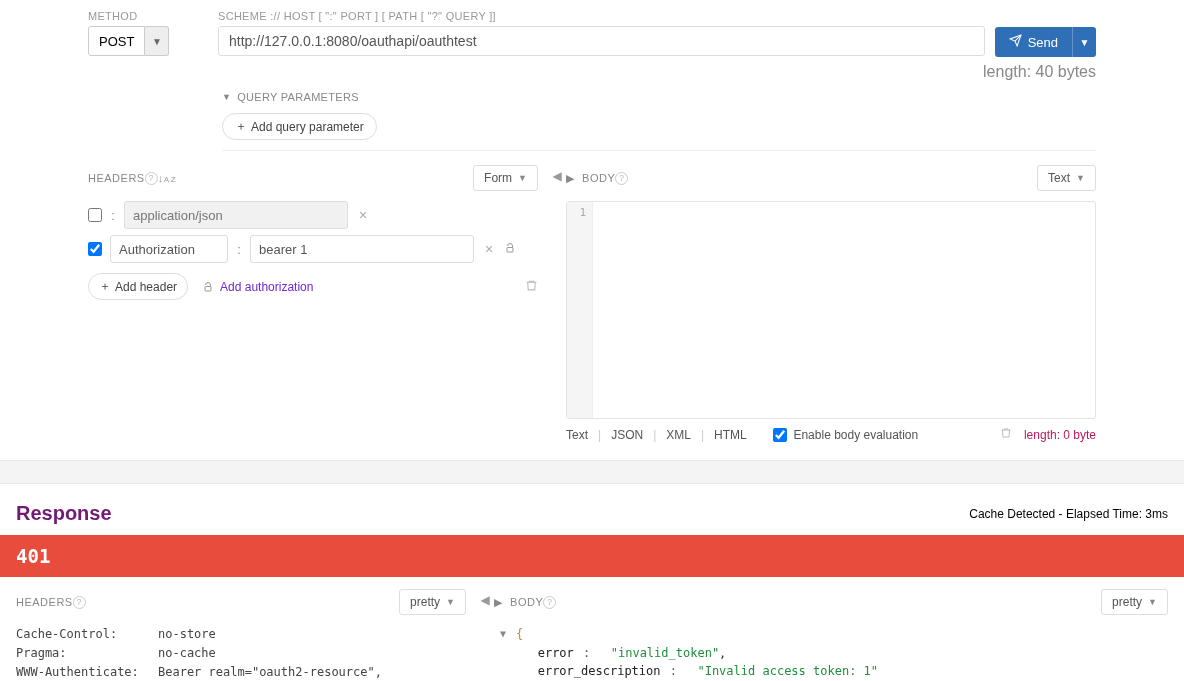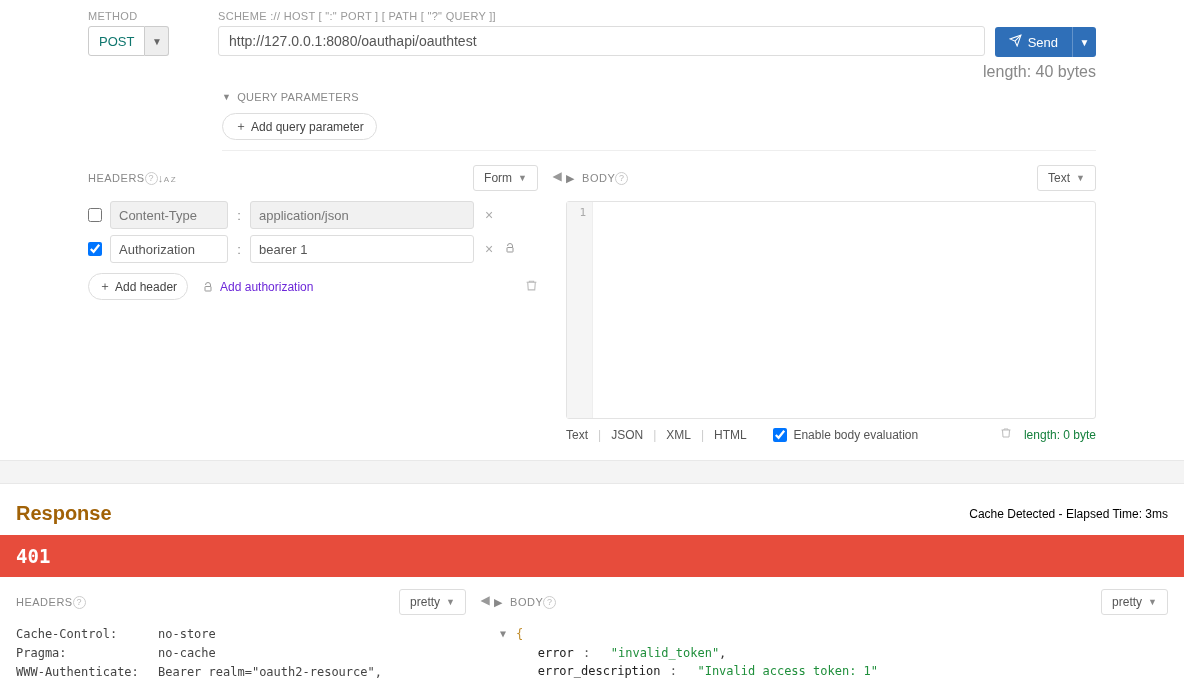--- a/index.html
+++ b/index.html
@@ -4,21 +4,21 @@
 <style>
   * { box-sizing: border-box; margin: 0; padding: 0; }
   body { font-family: -apple-system, BlinkMacSystemFont, "Segoe UI", Helvetica, Arial, sans-serif; font-size: 13px; color: #333; background: #fff; }
   .wrap { width: 1040px; margin: 0 auto; padding: 10px 16px 0 16px; }
   .section-label { font-size: 11px; color: #999; letter-spacing: 0.3px; margin-bottom: 4px; }
   .row { display: flex; align-items: flex-start; gap: 10px; }
   .method-col { width: 120px; }
   .url-col { flex: 1; }
   .send-col { display: flex; }
   .select-box { display: flex; }
-  .select-main { display:flex; align-items:center; padding: 0 10px; border: 1px solid #ccc; border-radius: 3px 0 0 3px; height: 30px; background: #fff; color:#0f766e; }
+  .select-main { display:flex; align-items:center; padding: 0 10px; border: 1px solid #ccc; border-radius: 3px 0 0 3px; height: 30px; background: #fff; color:#000000; }
   .select-caret { width: 24px; height: 30px; border: 1px solid #ccc; border-left: 0; border-radius: 0 3px 3px 0; background: #eee; display:flex; align-items:center; justify-content:center; color:#666; font-size:10px; }
   .url-input { width: 100%; height: 30px; border: 1px solid #ddd; border-radius: 3px; padding: 0 10px; color:#555; font-size:14px; }
   .btn-send { background: #2f6fb8; color:#fff; border:none; height:30px; padding:0 14px; border-radius:3px 0 0 3px; display:flex; align-items:center; gap:6px; font-size:13px; }
   .btn-send-caret { background:#2f6fb8; border:none; color:#fff; height:30px; width:24px; border-radius:0 3px 3px 0; border-left:1px solid rgba(255,255,255,0.25); font-size:10px; }
   .length-hint { text-align:right; font-size:16px; color:#888; margin-top:6px; }
   .qp-block { margin-left:134px; margin-top:0px; border-bottom:1px solid #eee; padding-bottom:10px; }
   .qp-title { font-size:11px; color:#888; letter-spacing:0.3px; display:flex; align-items:center; gap:6px; padding:10px 0; }
   .caret-down { font-size:9px; color:#888; }
   .btn-mini { display:inline-flex; align-items:center; gap:4px; background:#fff; border:1px solid #ddd; border-radius:14px; padding:4px 12px; font-size:12px; color:#444; }
   .two-col { display:flex; gap:0; margin-top:14px; }
@@ -46,21 +46,21 @@
   .link-muted { display:inline-flex; align-items:center; gap:6px; color:#6d28d9; font-size:12px; }
   .trash-right { margin-left:auto; color:#bbb; }
   .body-editor { border:1px solid #e3e3e3; border-radius:3px; background:#fff; height:218px; display:flex; }
   .gutter { width:26px; background:#f5f5f5; border-right:1px solid #eee; font-family:Menlo,Consolas,monospace; font-size:11px; color:#aaa; text-align:right; padding:4px 6px; }
   .editor-area { flex:1; }
   .body-foot { display:flex; align-items:center; justify-content:space-between; margin-top:8px; font-size:12px; color:#555; }
   .foot-tabs { display:flex; align-items:center; gap:10px; }
   .foot-sep { color:#ccc; }
   .chk-inline { display:flex; align-items:center; gap:6px; }
   .response-bar { display:flex; align-items:center; justify-content:space-between; padding:18px 16px 10px 16px; }
-  .response-title { font-size:20px; font-weight:600; color:#a16207; }
+  .response-title { font-size:20px; font-weight:600; color:#701a75; }
   .resp-meta { color:#000000; font-size:12px; }
   .status-bar { background:#e74c3c; color:#fff; font-weight:700; font-size:19px; padding:10px 16px; font-family:Menlo,Consolas,monospace; }
   .resp-cols { display:flex; padding:12px 16px 0 16px; gap:0; }
   .resp-left { width:460px; padding-right:10px; }
   .hdr-table { font-family:Menlo,Consolas,monospace; font-size:12px; color:#444; line-height:1.6; }
   .hdr-row { display:flex; gap:18px; }
   .hdr-key { width:124px; white-space:pre; }
   .hdr-val { flex:1; white-space:pre-wrap; }
   .json-view { font-family:Menlo,Consolas,monospace; font-size:12px; line-height:1.55; padding-left:22px; position:relative; }
   .json-caret { position:absolute; left:6px; top:1px; color:#888; font-size:10px; }
@@ -125,21 +125,20 @@
           <span class="sort-ic">↓<span style="font-size:8px">A Z</span></span>
         </div>
         <button class="dropdown-btn">
           <span>Form</span>
           <span class="mini-caret">▼</span>
         </button>
       </div>
 
       <div class="header-row">
         <input type="checkbox" class="chk" style="">
-        <input class="field hname readonly" readonly="" value="Content-Type" style="">
         <span class="hcolon">:</span>
         <input class="field hval readonly" readonly="" value="application/json" style="">
         <span class="row-x">×</span>
       </div>
 
       <div class="header-row">
         <input type="checkbox" class="chk" checked="" style="">
         <input class="field hname" value="Authorization" style="">
         <span class="hcolon">:</span>
         <input class="field hval" value="bearer 1" style="">
@@ -204,21 +203,21 @@
           <span class="foot-sep">|</span>
           <span>XML</span>
           <span class="foot-sep">|</span>
           <span>HTML</span>
           &nbsp;&nbsp;
           <label class="chk-inline">
             <input type="checkbox" checked="" class="chk" style="">
             <span>Enable body evaluation</span>
           </label>
         </div>
-        <div style="display:flex;align-items:center;gap:12px;color:#15803d;">
+        <div style="display:flex;align-items:center;gap:12px;color:#be185d;">
           <span>
             <svg width="12" height="12" viewBox="0 0 24 24" fill="none" stroke="#bbb" stroke-width="2">
                 <path d="M3 6h18"></path>
                 <path d="M8 6V4h8v2"></path>
                 <path d="M19 6l-1 14H6L5 6"></path>
               </svg>
           </span>
           <span>length: 0 byte</span>
         </div>
       </div>

